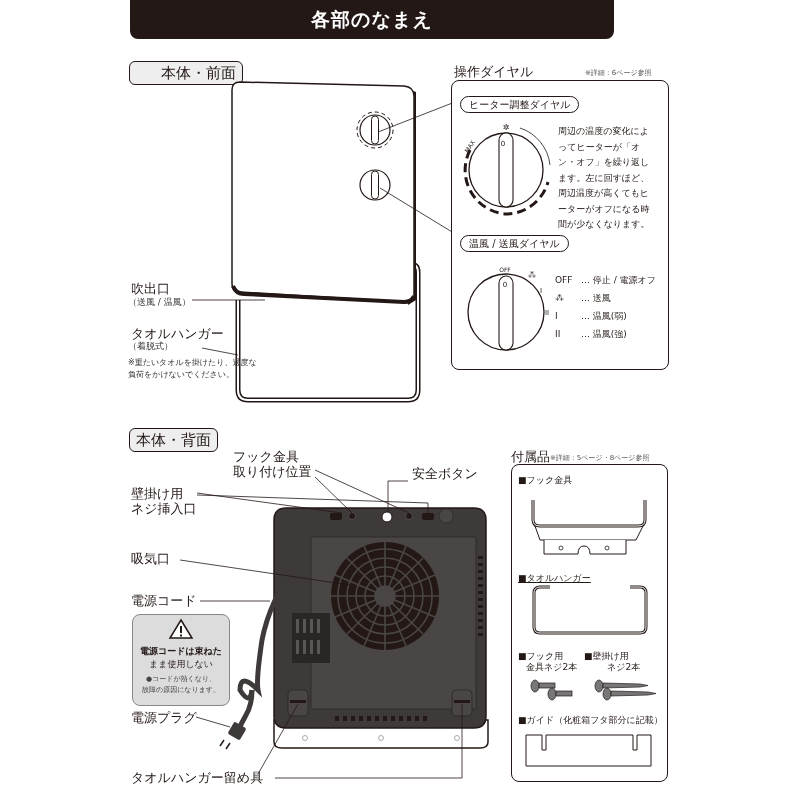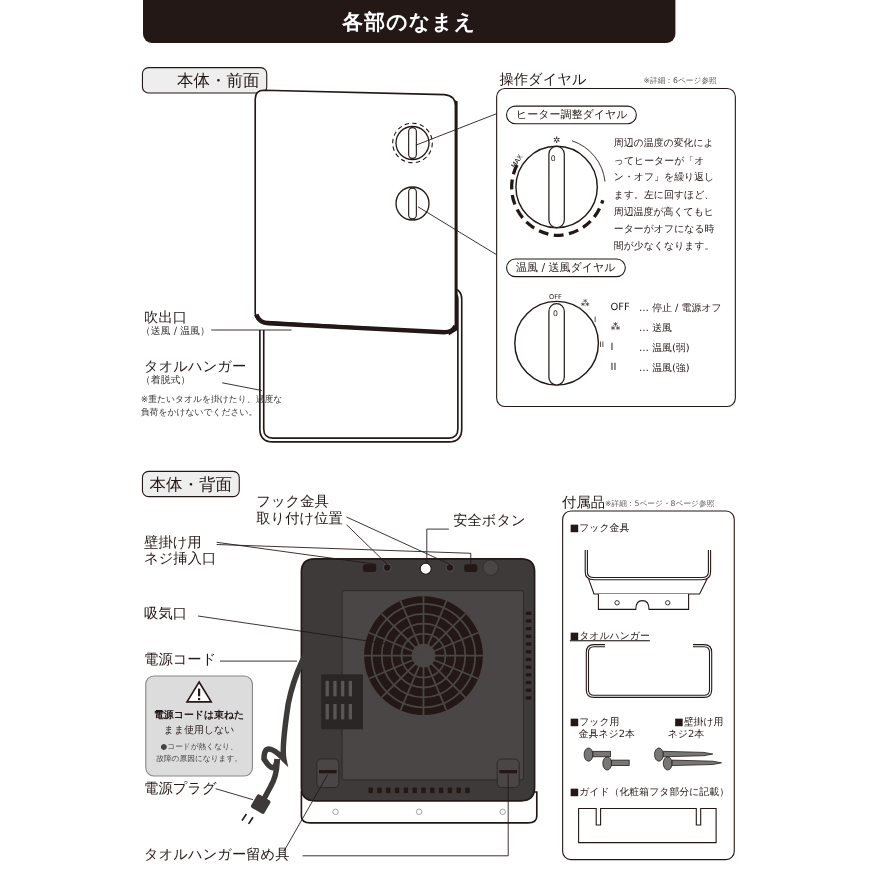--- a/index.html
+++ b/index.html
@@ -264,21 +264,21 @@
 </svg>
 
 <div class="abs acc-label" style="left:518px; top:572px;text-decoration:underline;">■タオルハンガー</div>
 <svg style="left:0; top:0;" width="800" height="800">
   <path d="M550 587 L540 587 Q534 587 534 593 L534 627 Q534 633 540 633 L640 633 Q646 633 646 627 L646 593 Q646 587 640 587 L630 587" fill="none" stroke="#231815" stroke-width="3"></path>
   <path d="M550 587 L540 587 Q534 587 534 593 L534 627 Q534 633 540 633 L640 633 Q646 633 646 627 L646 593 Q646 587 640 587 L630 587" fill="none" stroke="#fff" stroke-width="1"></path>
 </svg>
 
 <div class="abs acc-label" style="left:518px; top:650px;">■フック用</div>
 <div class="abs acc-label" style="left:526px; top:661px;">金具ネジ2本</div>
-<div class="abs acc-label" style="left:613px; top:650px;">■壁掛け用</div>
+<div class="abs acc-label" style="left:584px; top:650px;">■壁掛け用</div>
 <div class="abs acc-label" style="left:607px; top:661px;">ネジ2本</div>
 <svg style="left:0; top:0;" width="800" height="800">
   <g fill="#777" stroke="#231815" stroke-width="0.7">
     <ellipse cx="535" cy="686" rx="4" ry="6"></ellipse>
       <rect x="539" y="683" width="16" height="5"></rect>
     <ellipse cx="552" cy="694" rx="4" ry="6"></ellipse>
       <rect x="556" y="691" width="16" height="5"></rect>
     <ellipse cx="599" cy="686" rx="4" ry="6"></ellipse>
       <polygon points="603,683 640,684 648,685.5 640,687 603,688"></polygon>
     <ellipse cx="607" cy="694" rx="4" ry="6"></ellipse>

